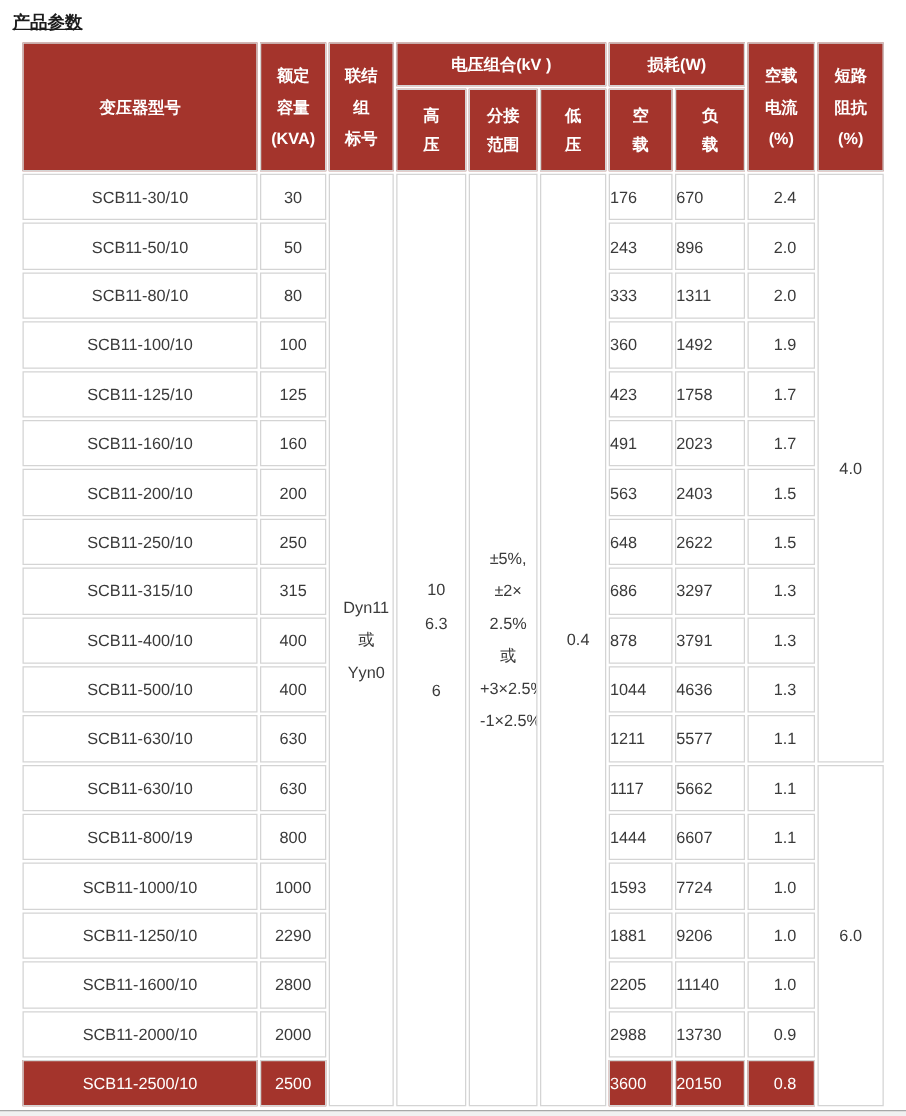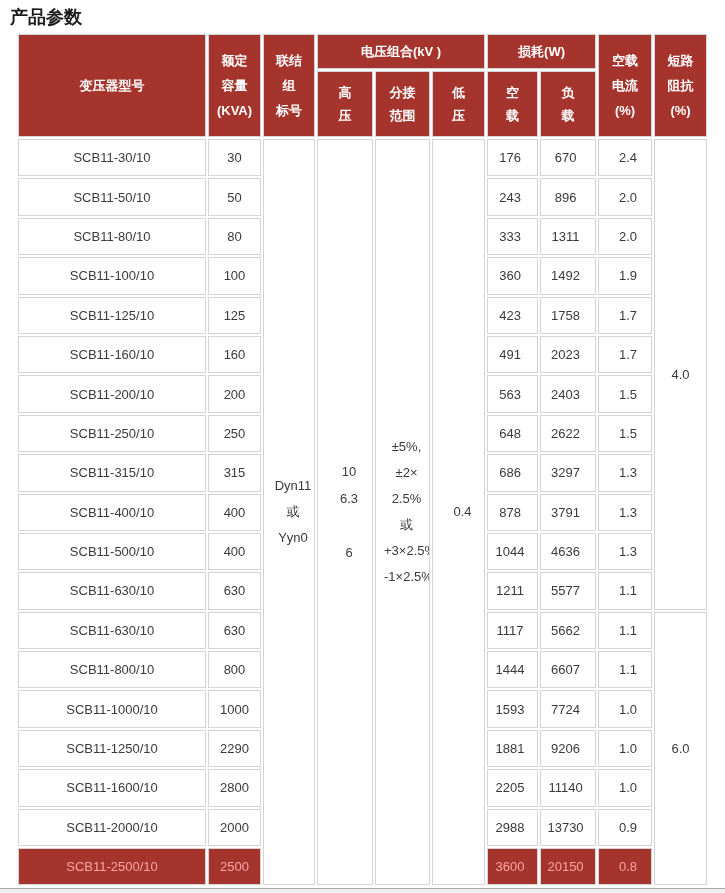--- a/index.html
+++ b/index.html
@@ -2,22 +2,22 @@
 <html><head>
 <meta charset="utf-8">
 <style>
   html,body{margin:0;padding:0;background:#ffffff;}
   body{
     width:725px;height:893px;overflow:hidden;
     font-family:"Liberation Sans","DejaVu Sans",sans-serif;
     color:#3a3a3a;position:relative;
   }
   .page-title{
-    font-size:18px;font-weight:bold;color:#1c1c1c;
-    padding:9px 0 0 10px;line-height:17px;height:23px;
+    font-size:14px;font-weight:bold;color:#1c1c1c;
+    padding:9px 0 0 10px;line-height:17px;height:23px;text-decoration:underline;
   }
   table.params{
     border-collapse:separate;border-spacing:2px;
     table-layout:fixed;width:693px;margin-left:16px;
   }
   th,td{
     border:1px solid #d4d4d4;box-sizing:border-box;
     text-align:center;vertical-align:middle;
     font-size:13px;overflow:hidden;padding:0;
   }
@@ -26,23 +26,23 @@
     white-space:pre-line;
   }
   tr.hdr-row1{height:35px;}
   tr.hdr-row2{height:66px;}
   tr.hdr-row1 th.span2{line-height:25px;}
   tr.hdr-row2 th{line-height:23px;}
   tbody tr{height:37.4px;padding-left:40px;}
   tbody td{background:#ffffff;color:#3a3a3a;}
   td.merged{white-space:pre-line;line-height:26px;padding-left:8px;}
   td.hv{line-height:27px;}
-  td.num-r{text-align:center;padding-right:5px;margin-top:12px;}
+  td.num-r{text-align:left;padding-right:5px;margin-top:12px;}
   td.cur{padding-left:6px;}
-  tr.highlight td.hl{background:#a4342c;color:#fca5a5;}
+  tr.highlight td.hl{background:#a4342c;color:#ffffff;}
   .bottom-rule{
     position:absolute;left:0;right:0;top:888px;
     border-top:1px solid #a8a8a8;height:4px;background:#f1f1f1;
   }
 </style>
 </head>
 <body>
 
 <div class="page-title">产品参数</div>
 
@@ -192,21 +192,21 @@
     </tr>
     <tr>
       <td>SCB11-630/10</td>
       <td>630</td>
       <td class="num-r">1117</td>
       <td class="num-r">5662</td>
       <td class="cur">1.1</td>
       <td rowspan="7">6.0</td>
     </tr>
     <tr>
-      <td>SCB11-800/10</td>
+      <td>SCB11-800/19</td>
       <td>800</td>
       <td class="num-r">1444</td>
       <td class="num-r">6607</td>
       <td class="cur">1.1</td>
     </tr>
     <tr>
       <td>SCB11-1000/10</td>
       <td>1000</td>
       <td class="num-r">1593</td>
       <td class="num-r">7724</td>

